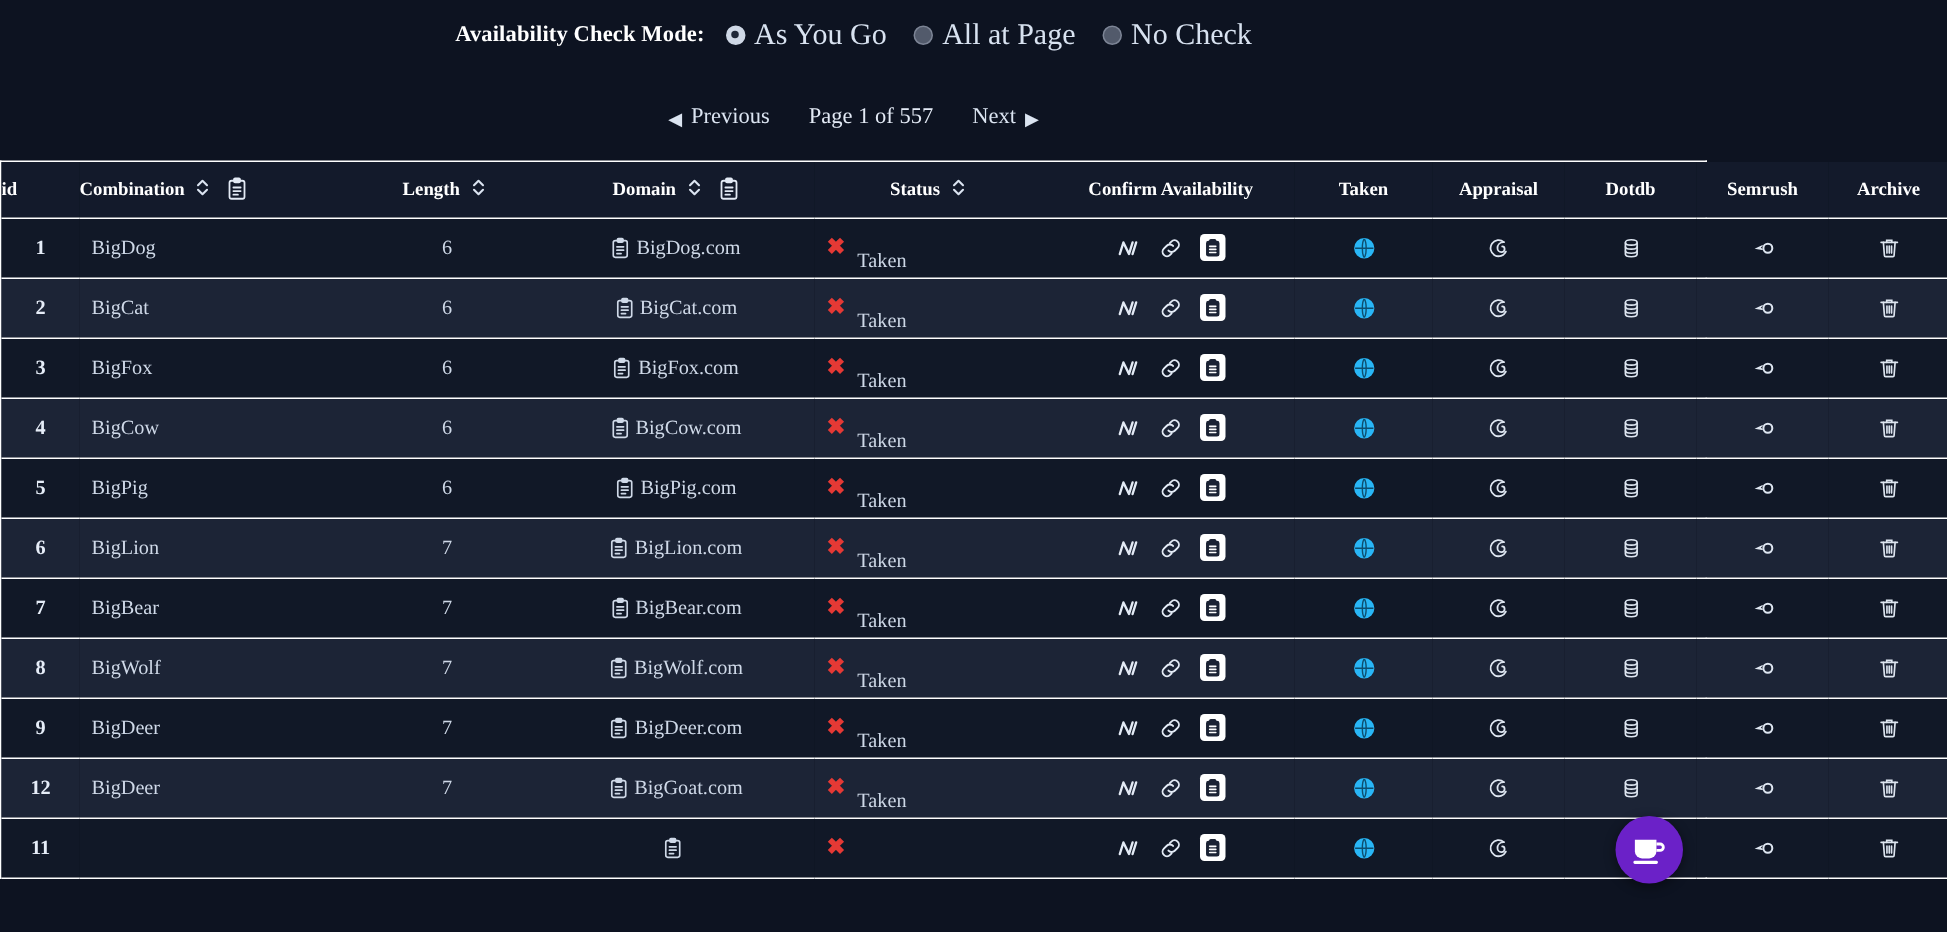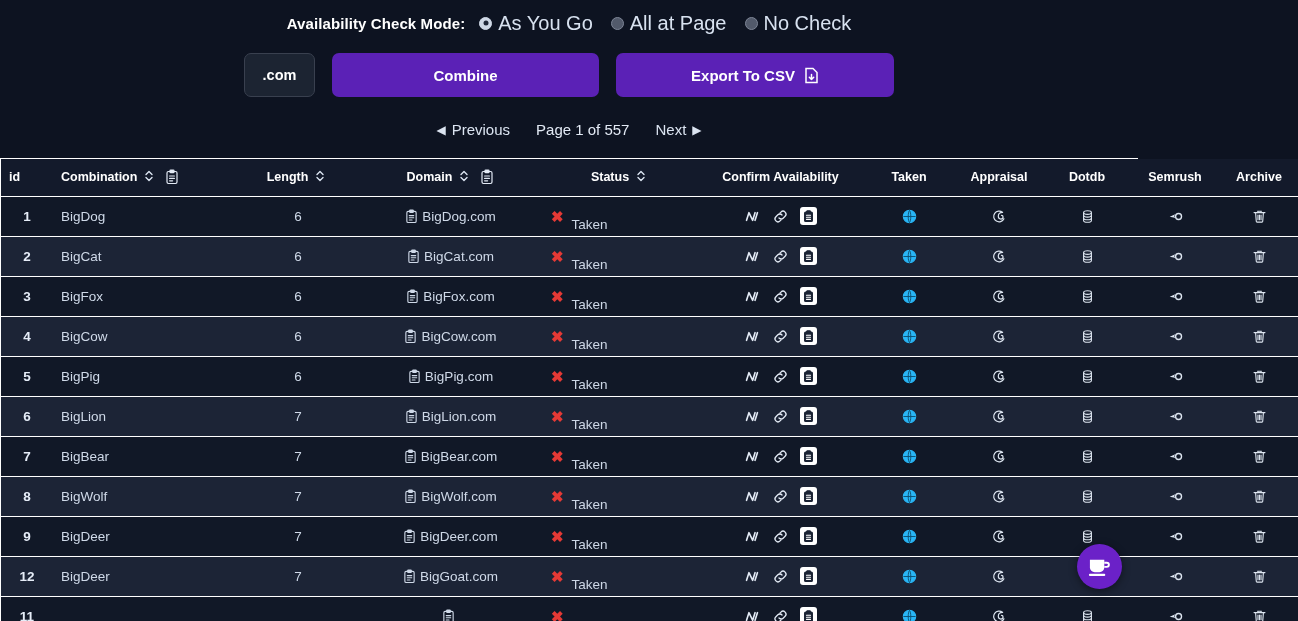--- a/index.html
+++ b/index.html
@@ -3,21 +3,21 @@
 <meta charset="utf-8">
 <style>
   * { box-sizing: border-box; margin: 0; padding: 0; }
   html, body {
     width: 1298px; height: 621px;
     background: #0d1321;
     font-family: "Liberation Sans", sans-serif;
     color: #e8eef7;
     overflow: hidden;
   }
-  .page { width: 1138px; height: 621px; position: relative; background: #0d1321; }
+  .page { width: 1138px; height: 621px; position: relative; background: #0d1321; font-family: Liberation Serif, serif; }
 
   
   .mode-bar {
     height: 46px;
     display: flex; align-items: center; justify-content: center;
     gap: 14px;
   }
   .mode-label {
     font-size: 15px; font-weight: bold; color: #ffffff;
     letter-spacing: .1px;
@@ -69,21 +69,21 @@
   .table-wrap {
     margin-top: 20px;
     border-left: 1px solid #ffffff;
     border-right: 1px solid #ffffff;
     border-top: 1px solid #ffffff;
   }
   table { width: 1298px; border-collapse: collapse; table-layout: fixed; }
   thead th {
     background: #131a2b;
     font-size: 12.5px; font-weight: bold; color: #ffffff;
-    height: 37px; padding: 0 8px;
+    height: 37px; padding: 0 0;
     border-bottom: 1px solid #ffffff;
     white-space: nowrap;
   }
   .th-inner { display: flex; align-items: center; gap: 7px; }
   .th-center .th-inner { justify-content: center; }
   tbody td {
     height: 40px; padding: 0 8px;
     font-size: 13.5px; color: #cfd9e8;
     border-bottom: 1px solid #ffffff;
     white-space: nowrap;
@@ -146,33 +146,20 @@
         <span class="radio"></span>
         <span class="radio-text">All at Page</span>
       </label>
       <label class="radio-opt">
         <span class="radio"></span>
         <span class="radio-text">No Check</span>
       </label>
     </div>
   </div>
 
-  <div class="btn-row">
-    <button class="btn btn-tld">.com</button>
-    <button class="btn btn-combine">Combine</button>
-    <button class="btn btn-export">
-      <span>Export To CSV</span>
-      <span class="dl-icon">
-        <svg viewBox="0 0 15 17" width="15" height="17" fill="none" stroke="#ffffff" stroke-width="1.5">
-          <path d="M2 1.5h7l4 4v10H2z"></path>
-          <path d="M7.5 7.5v5M5.3 10.3l2.2 2.2 2.2-2.2" stroke-linecap="round" stroke-linejoin="round"></path>
-        </svg>
-      </span>
-    </button>
-  </div>
 
   <div class="pager">
     <span class="pager-btn">
       <span class="tri">◀</span>
       <span>Previous</span>
     </span>
     <span class="pager-info">Page 1 of 557</span>
     <span class="pager-btn">
       <span>Next</span>
       <span class="tri">▶</span>

